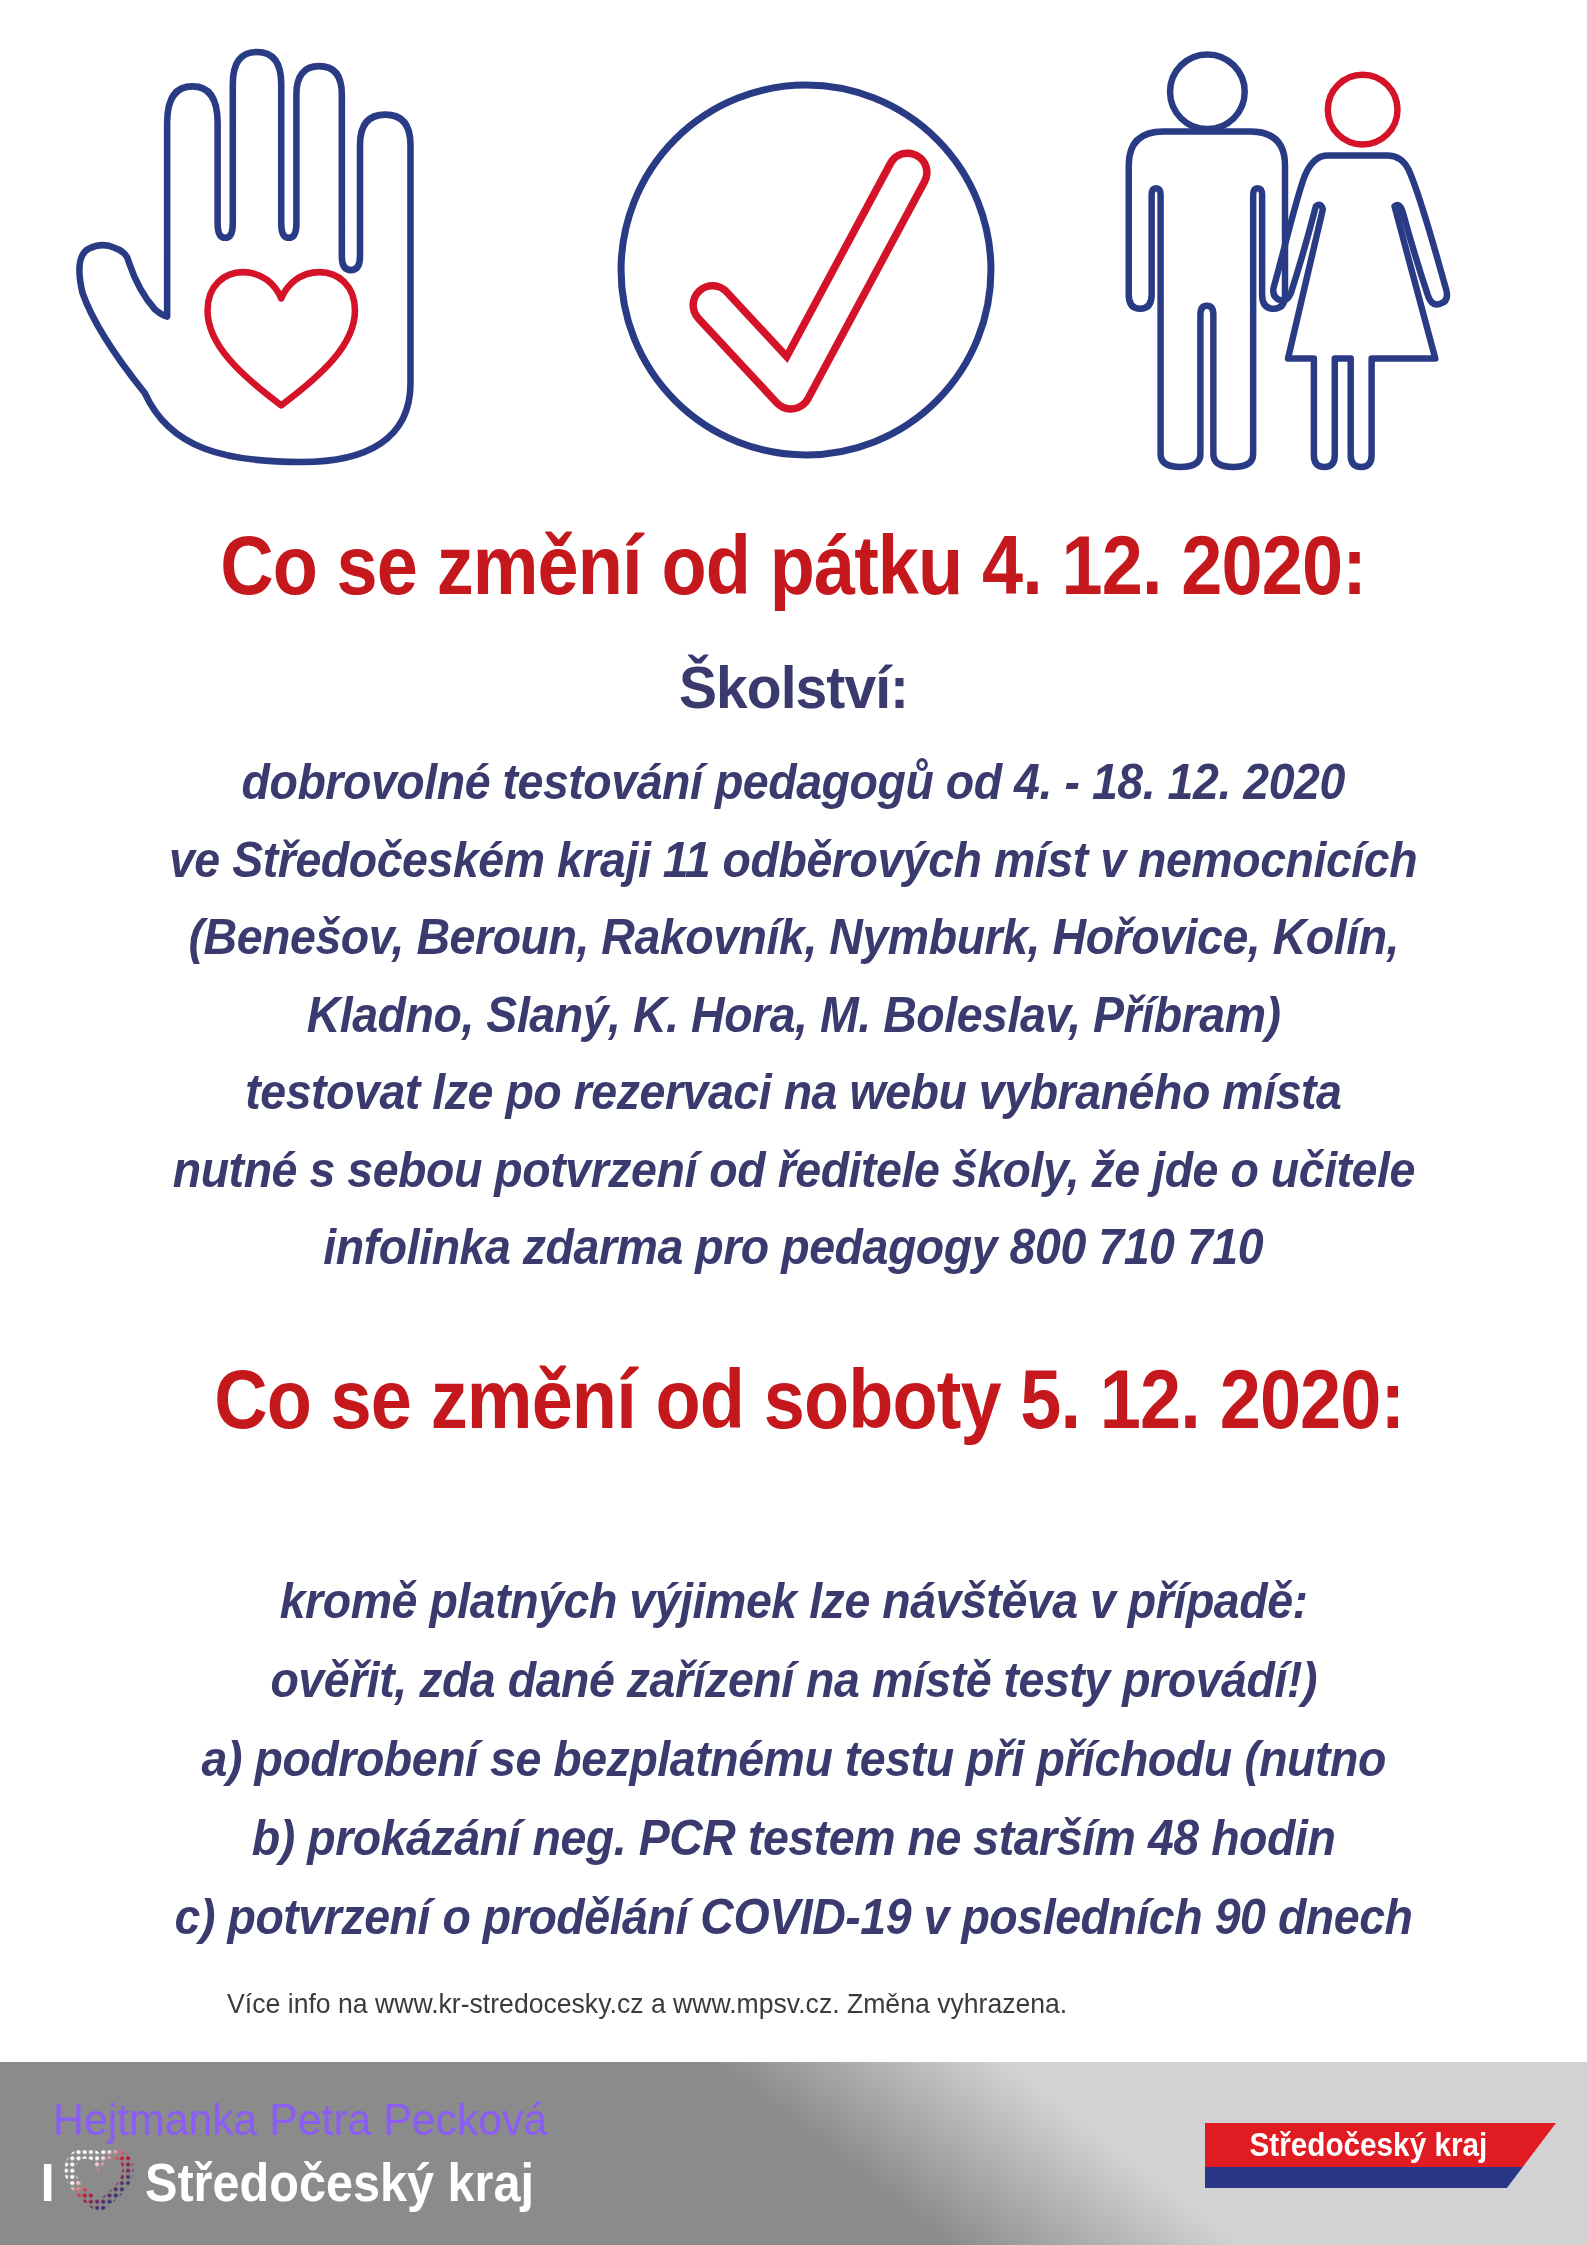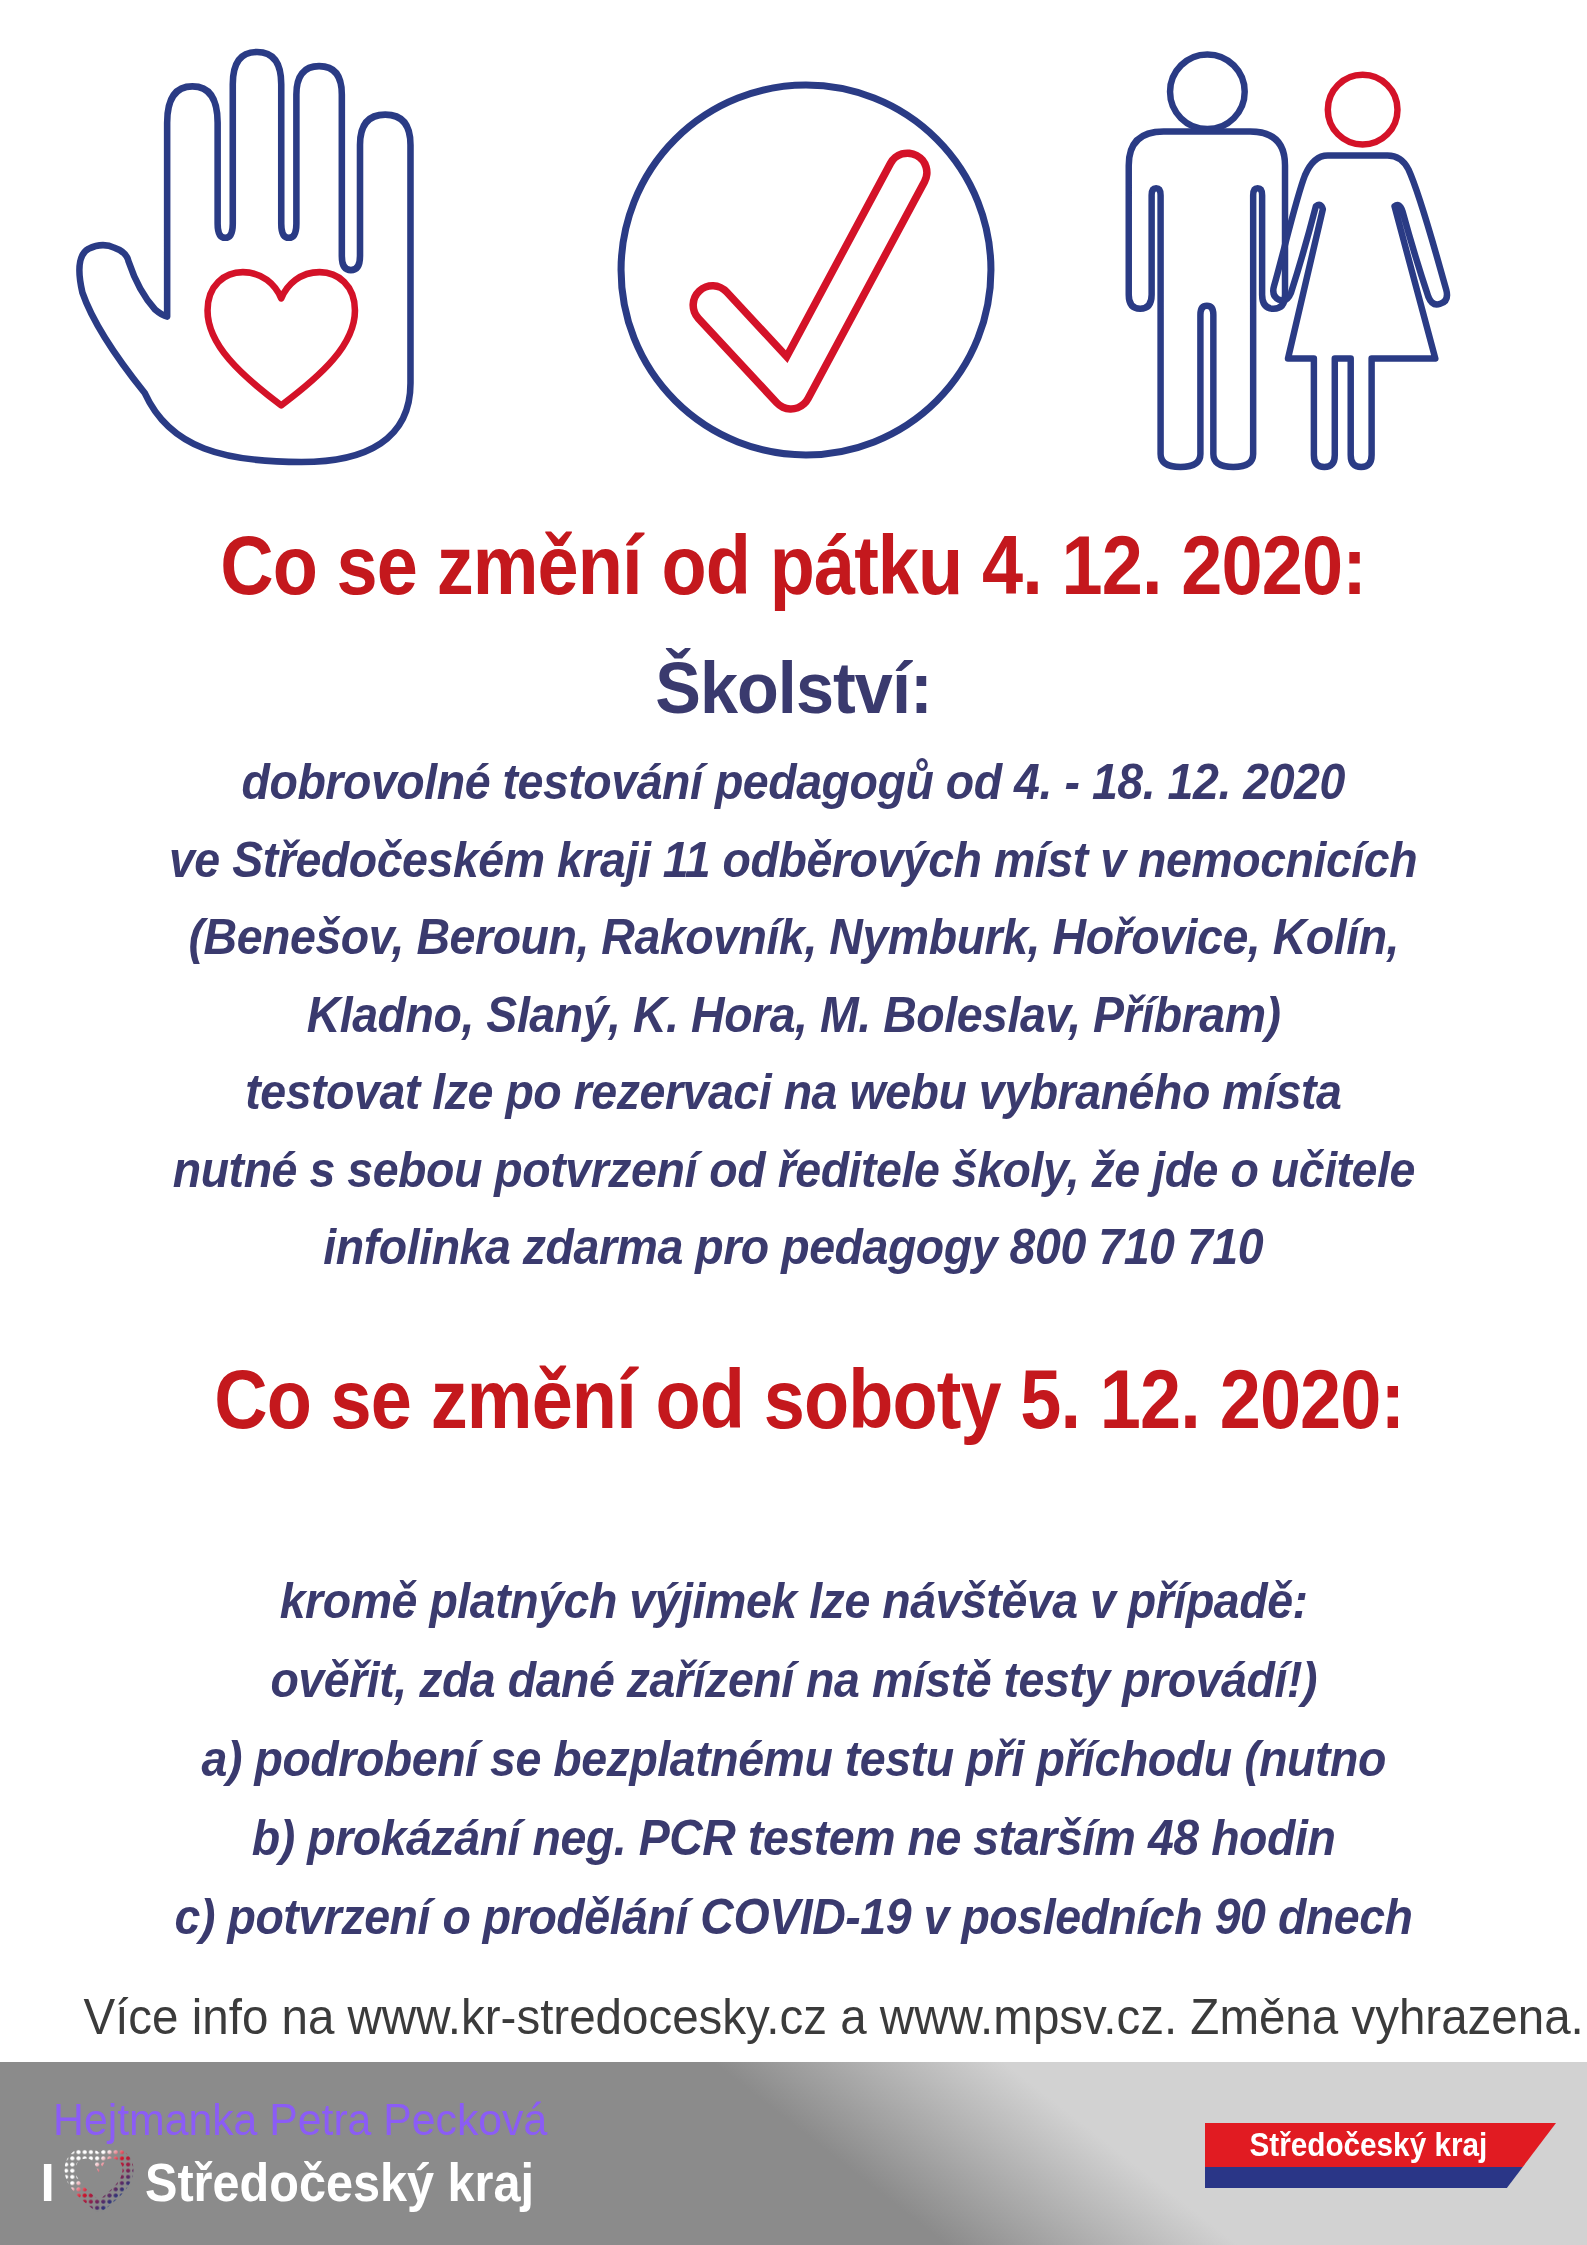--- a/index.html
+++ b/index.html
@@ -35,42 +35,42 @@
   .squeeze { display: inline-block; transform: scaleX(0.93); }
   .squeeze-heading { display: inline-block; transform: scaleX(0.88); }
   .squeeze-sub { display: inline-block; transform: scaleX(0.95); }
 
   .h-red {
     color: var(--heading-red);
     font-weight: 700; font-size: 84px; line-height: 110px; letter-spacing: -1px;
   }
   .h-sub {
     color: var(--body-navy);
-    font-weight: 700; font-size: 72px; line-height: 104px; letter-spacing: -1px; text-align: center;
+    font-weight: 700; font-size: 60px; line-height: 104px; letter-spacing: -1px; text-align: center;
   }
   .body-lines {
     position: absolute; left: 0; width: 1587px;
     color: var(--body-navy);
     font-weight: 700; font-size: 50px; letter-spacing: -0.5px;
     text-align: center;
     font-style: italic;
   }
   .body-lines > div { white-space: nowrap; }
   .lines-1 { top: 744px; line-height: 77.5px; }
   .lines-2 { top: 1562px; line-height: 79px; }
   .h1-pos  { top: 510px; }
   .sub1-pos{ top: 636px; }
   .h2-pos  { top: 1344px; margin-left: 16px; }
   .sub2-pos{ top: 1452px; }
 
   .footer-note {
     position: absolute; left: 0; top: 1988px; width: 1294px;
     text-align: center; white-space: nowrap;
     color: var(--footer-text);
-    font-weight: 400; font-size: 50px; padding-left: 44px;
+    font-weight: 400; font-size: 28px;
   }
 
   .bottom-bar {
     position: absolute; left: 0; top: 2062px; width: 1587px; height: 183px;
     background: linear-gradient(38deg,
       var(--bar-dark-gray) 0%, var(--bar-dark-gray) 52%,
       var(--bar-light-gray) 68%, var(--bar-light-gray) 100%);
   }
   .bar-name {
     position: absolute; left: 40px; top: 2094px;

